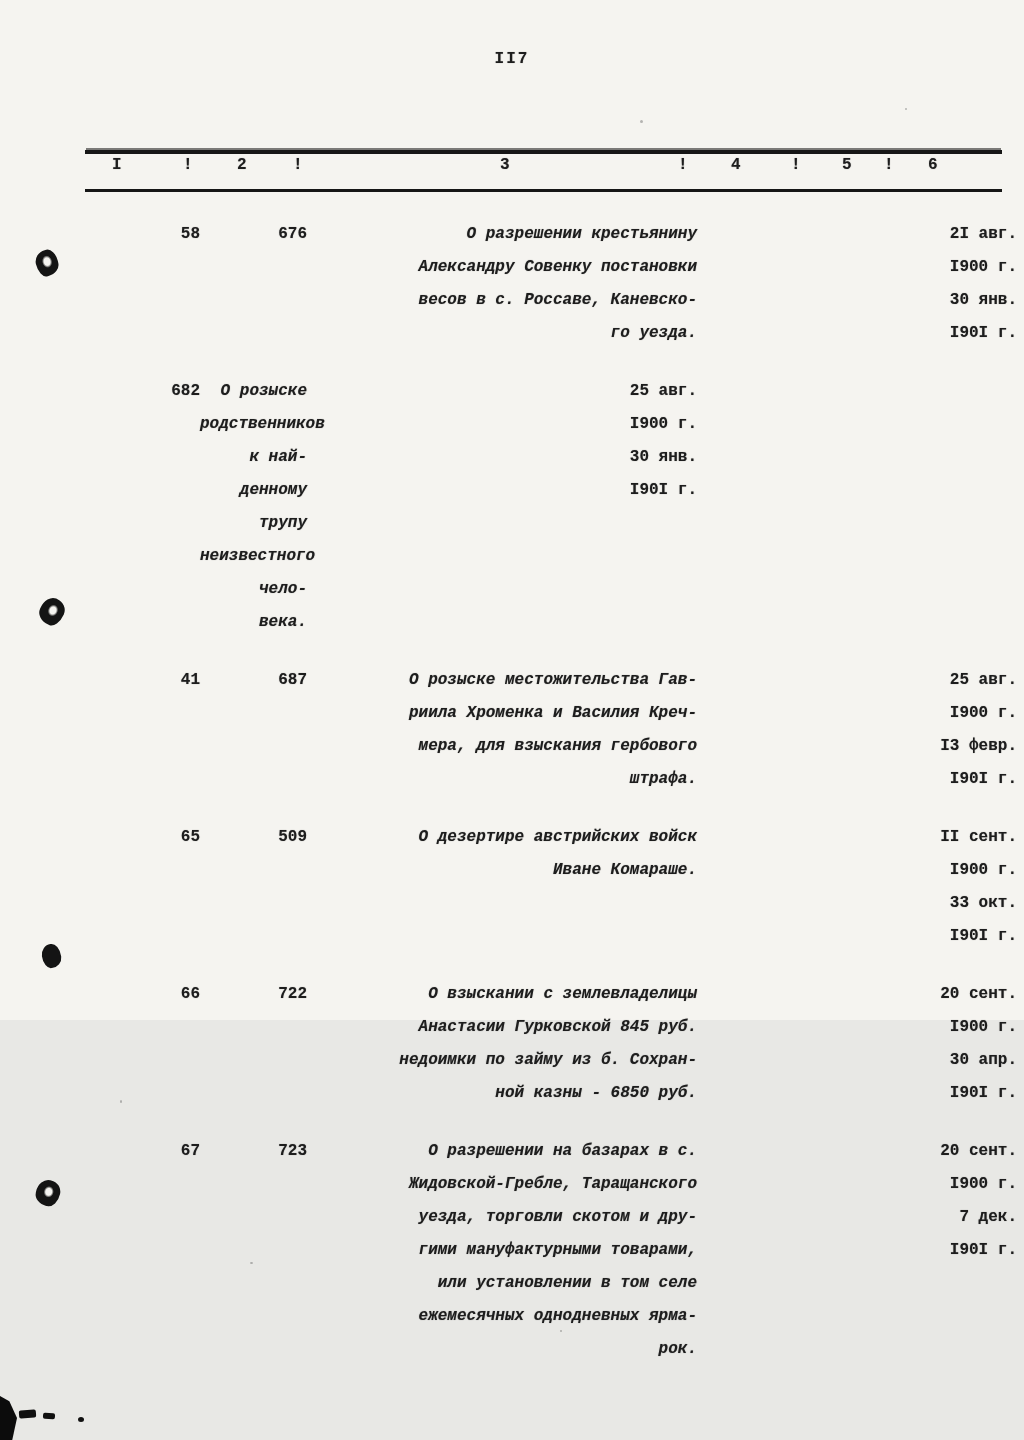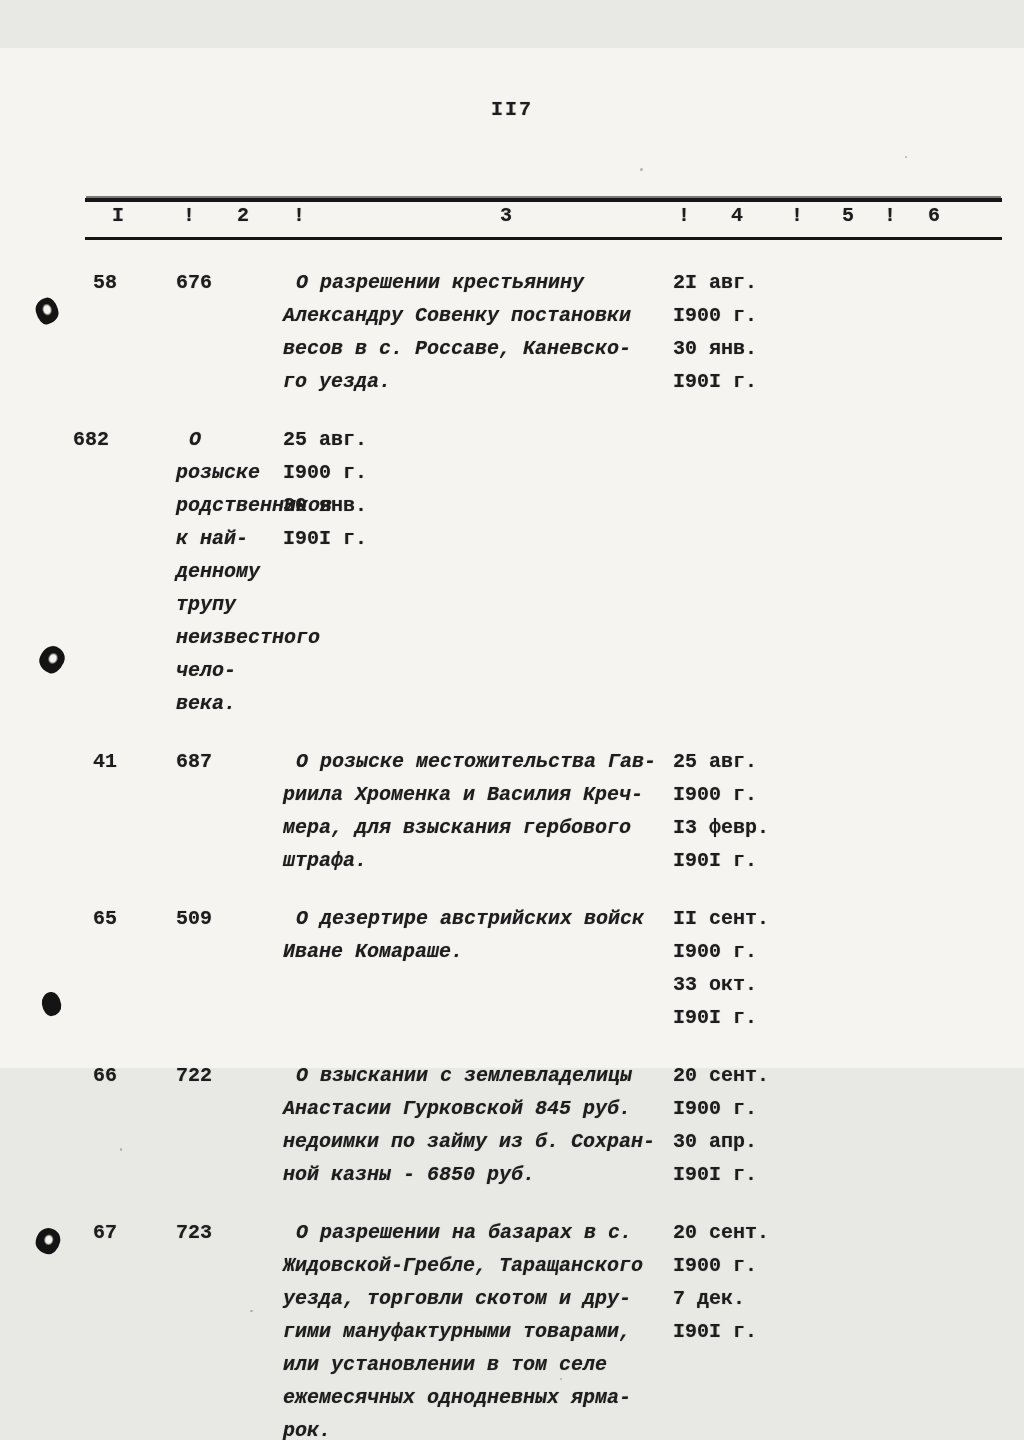--- a/index.html
+++ b/index.html
@@ -13,33 +13,32 @@
     font-family:"Liberation Mono","DejaVu Sans Mono",monospace;
     overflow:hidden;
   }
   .page{
     position:relative;
     width:1024px;height:1020px;
     background:radial-gradient(ellipse at 50% 42%, var(--paper) 55%, #eceberl 100%);
     background-color:var(--paper);
     color:var(--ink);
     font-weight:700;
-    font-size:20px;
+    font-size:16px;
     text-shadow:0 0 1px rgba(25,25,25,.45);
-    margin-top:48px;
   }
   .pageno{
     position:absolute;top:50px;left:0;width:100%;
     text-align:center;letter-spacing:2px;
   }
   .rule{position:absolute;left:85px;width:917px;background:#161616;}
   .rule-top{top:150px;height:4px;box-shadow:0 -3px 0 -1px rgba(22,22,22,.55);}
   .rule-bottom{top:189px;height:3px;}
   .hcell{position:absolute;top:156px;}
-  .rows{position:absolute;left:73px;top:218px;width:920px;}
+  .rows{position:absolute;left:97px;top:218px;width:920px;text-align:right;}
   .row{
     display:grid;
     grid-template-columns:103px 107px 390px auto;
     margin-bottom:25px;
     line-height:33px;
   }
   .c1{padding-left:20px;}
   .c3{white-space:pre-line;text-indent:13px;font-style:italic;}
   .c4{white-space:pre-line;}
   

